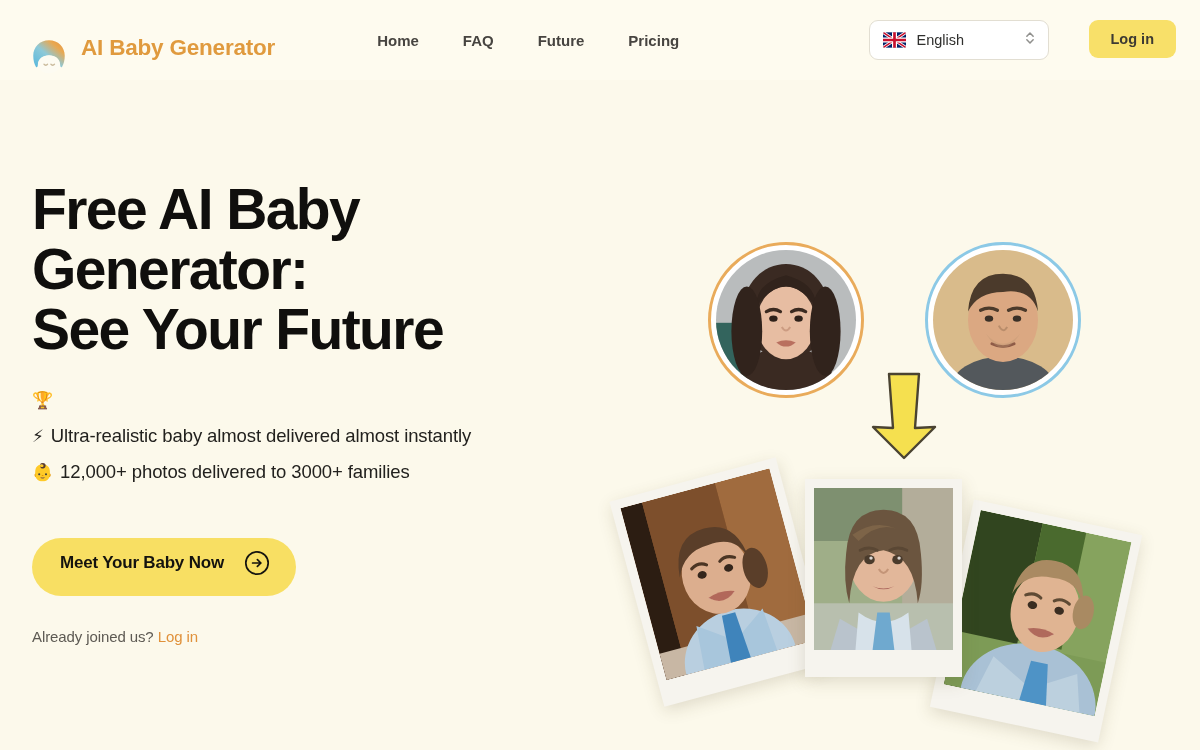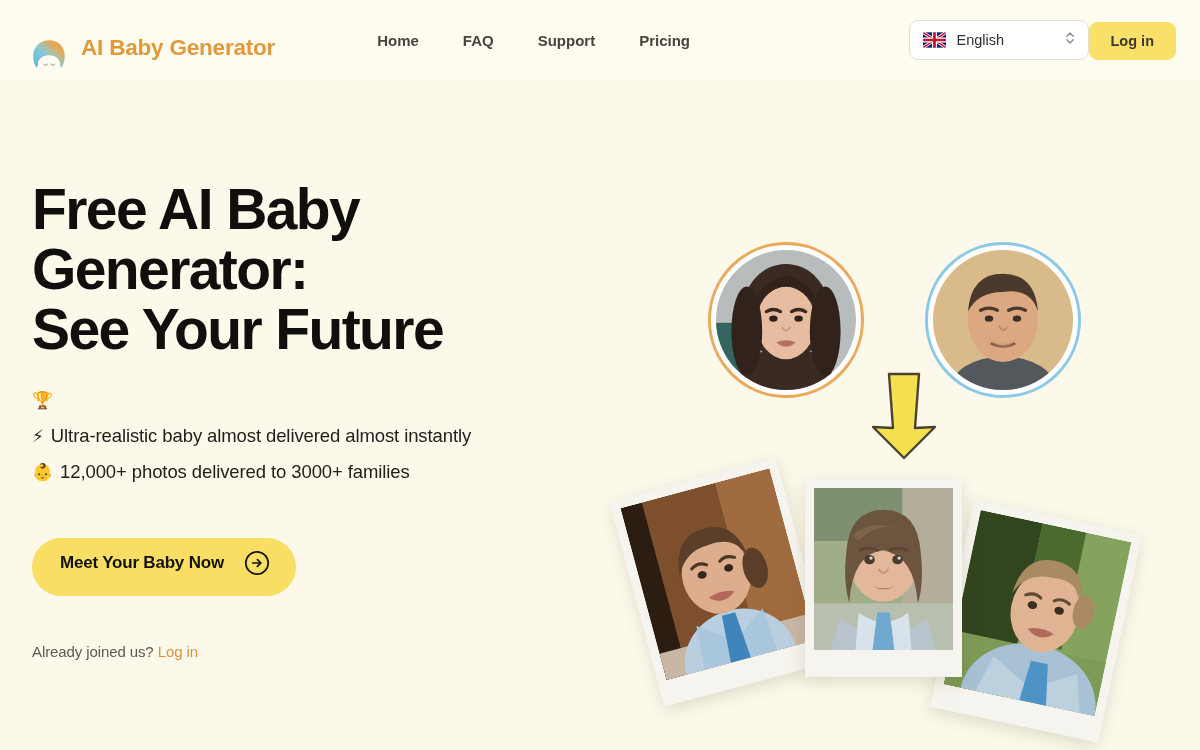--- a/index.html
+++ b/index.html
@@ -64,21 +64,22 @@
     color: #474440;
     text-decoration: none;
     padding: 10px 22px;
     white-space: nowrap;
     cursor: pointer;
   }
 
   .header-right {
     margin-left: auto;
     display: flex;
-    align-items: flex-end;
+    align-items: flex-start;
+    gap: 40px;
   }
 
   .lang-select {
     width: 180px;
     height: 40px;
     background: #ffffff;
     border: 1px solid #e2ded2;
     border-radius: 9px;
     display: flex;
     align-items: center;
@@ -180,21 +181,21 @@
     font-weight: 700;
     color: #14130f;
     cursor: pointer;
     letter-spacing: -0.2px;
     white-space: nowrap;
   }
 
   .cta-arrow { width: 26px; height: 26px; display: block; flex: 0 0 auto; }
 
   .already {
-    margin-top: 47px;
+    margin-top: 32px;
     font-size: 15px;
     color: #5d5a53;
     letter-spacing: -0.1px;
   }
   .already-link {
     color: #e0913a;
     text-decoration: none;
     cursor: pointer;
   }
 
@@ -300,21 +301,21 @@
         <path d="M18.2 33.4c1.1 1.6 3.1 1.6 4.2 0" stroke="#c9b99a" stroke-width="1.5" fill="none" stroke-linecap="round"></path>
         <path d="M26.1 33.4c1.1 1.6 3.1 1.6 4.2 0" stroke="#c9b99a" stroke-width="1.5" fill="none" stroke-linecap="round"></path>
       </svg>
     </span>
     <span class="brand-name">AI Baby Generator</span>
   </div>
 
   <nav class="nav">
     <a class="nav-link">Home</a>
     <a class="nav-link">FAQ</a>
-    <a class="nav-link">Support</a>
+    <a class="nav-link">Future</a>
     <a class="nav-link">Pricing</a>
   </nav>
 
   <div class="header-right">
 
     <div class="lang-select">
       <span>
         <svg class="flag" viewBox="0 0 60 40">
           <rect width="60" height="40" fill="#012169"></rect>
           <path d="M0 0 L60 40 M60 0 L0 40" stroke="#fff" stroke-width="8"></path>

